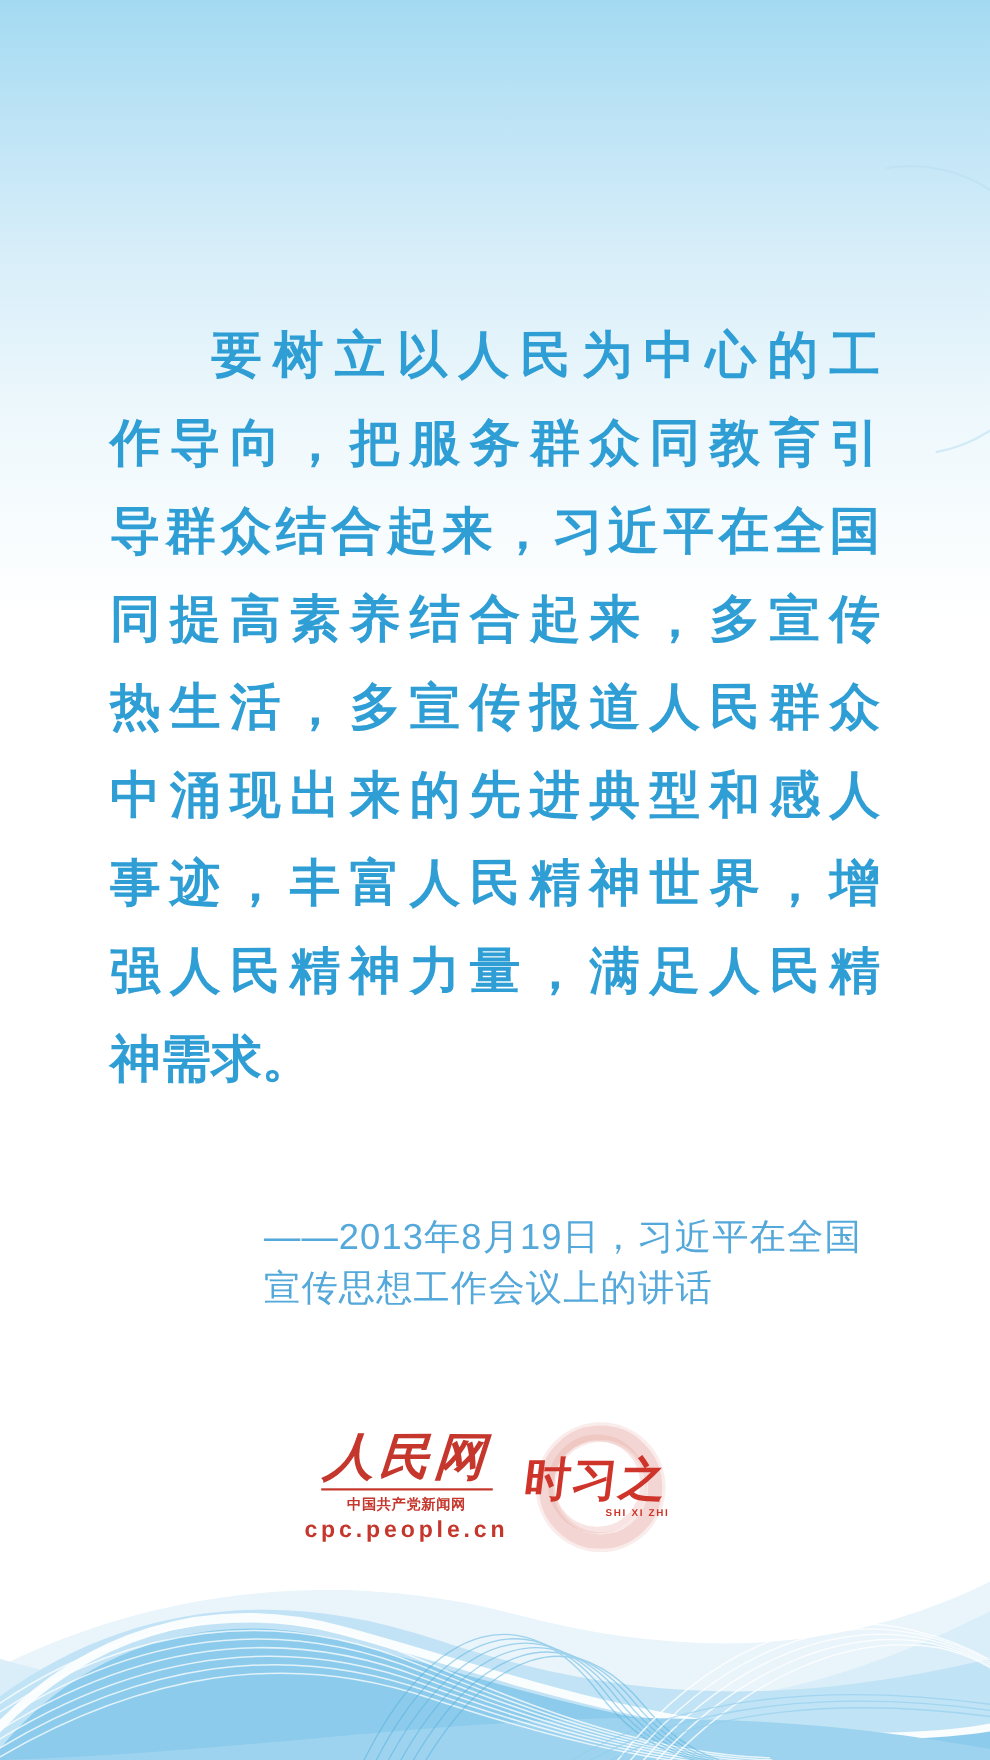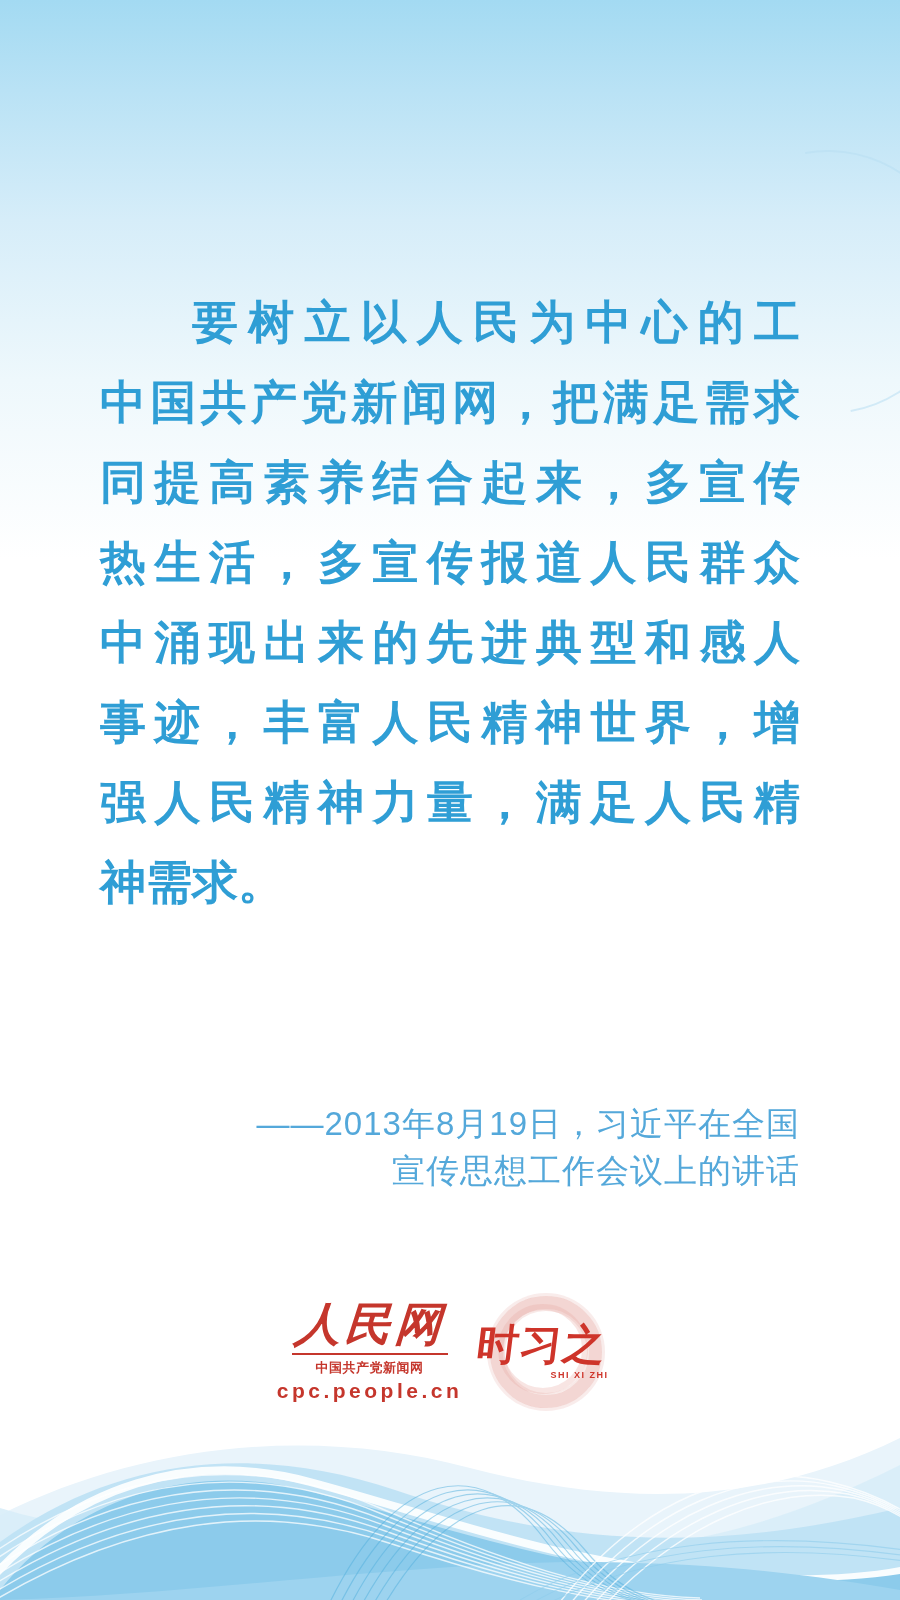--- a/index.html
+++ b/index.html
@@ -29,21 +29,21 @@
   .quote .qline{
     height:80px;line-height:80px;
     text-align:justify;text-align-last:justify;
     white-space:nowrap;
   }
   .quote .qline.first{text-indent:2em;}
   .quote .qline.last{text-align-last:left;}
   
   .attribution{
     position:absolute;right:100px;top:1100px;width:560px;
-    text-align:right;color:#54A8DA;
+    color:#54A8DA;
     font-size:33px;line-height:47px;font-weight:500;
     letter-spacing:1px;
   }
   
   .footer{
     position:absolute;left:0;top:1292px;width:900px;
     display:flex;justify-content:center;align-items:flex-start;gap:26px;
   }
   .people-net{
     display:flex;flex-direction:column;align-items:center;width:156px;
@@ -84,21 +84,22 @@
 </style>
 </head>
 <body>
 
 <div class="poster">
 
   <div class="top-arc"></div>
 
   <div class="quote">
     <div class="qline first">要树立以人民为中心的工</div>
-    <div class="qline">中国共产党新闻网，把满足需求</div>
+    <div class="qline">作导向，把服务群众同教育引</div>
+    <div class="qline">导群众结合起来，习近平在全国</div>
     <div class="qline">同提高素养结合起来，多宣传</div>
     <div class="qline">热生活，多宣传报道人民群众</div>
     <div class="qline">中涌现出来的先进典型和感人</div>
     <div class="qline">事迹，丰富人民精神世界，增</div>
     <div class="qline">强人民精神力量，满足人民精</div>
     <div class="qline last">神需求。</div>
   </div>
 
   <div class="attribution">
     <div>——2013年8月19日，习近平在全国</div>

